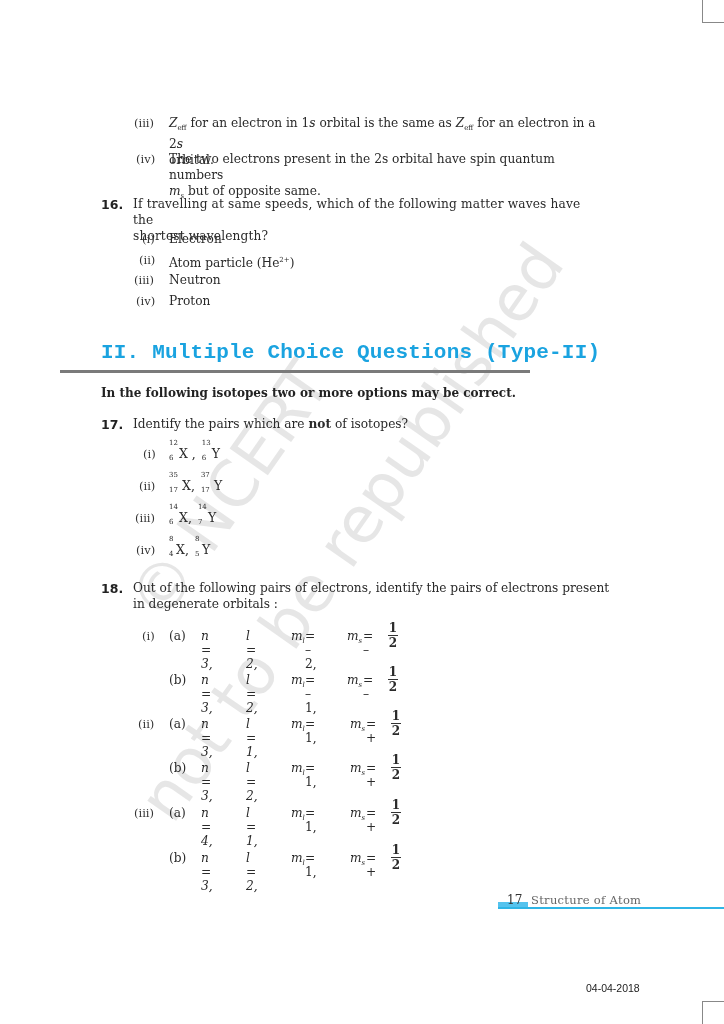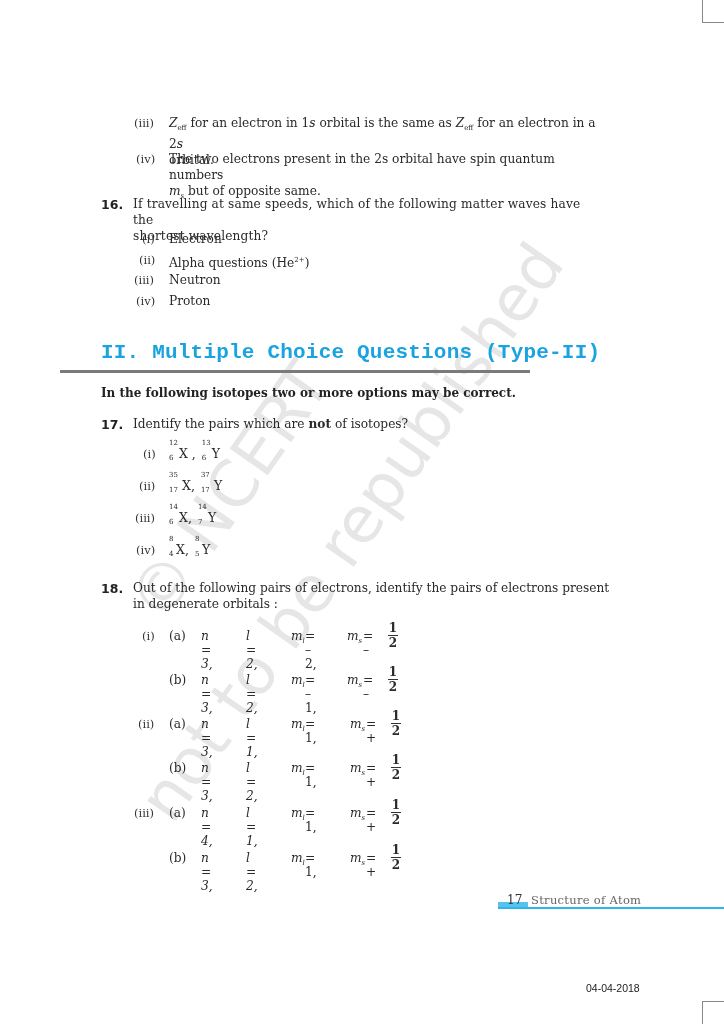--- a/index.html
+++ b/index.html
@@ -65,21 +65,21 @@
 </div>
 
 <div>
   <span class="qnum" style="left:101px; top:197px;">16.</span>
   <div class="para" style="left:133px; top:196px; width:470px; letter-spacing:0.15px;">
     <span>If travelling at same speeds, which of the following matter waves have the</span><br><span>shortest wavelength?</span>
   </div>
   <span class="roman" style="left:142px; top:232px;">(i)</span>
   <span class="para" style="left:169px; top:231px;">Electron</span>
   <span class="roman" style="left:139px; top:253px;">(ii)</span>
-  <span class="para" style="left:169px; top:252px;"><span>Alpha questions (He</span><sup class="tiny">2+</sup><span>)</span></span>
+  <span class="para" style="left:169px; top:252px;"><span>Atom particle (He</span><sup class="tiny">2+</sup><span>)</span></span>
   <span class="roman" style="left:134px; top:273px;">(iii)</span>
   <span class="para" style="left:169px; top:272px;">Neutron</span>
   <span class="roman" style="left:136px; top:294px;">(iv)</span>
   <span class="para" style="left:169px; top:293px;">Proton</span>
 </div>
 
 <div class="heading">II. Multiple Choice Questions (Type-II)</div>
 <div class="heading-rule"></div>
 <div class="instr">In the following isotopes two or more options may be correct.</div>
 

